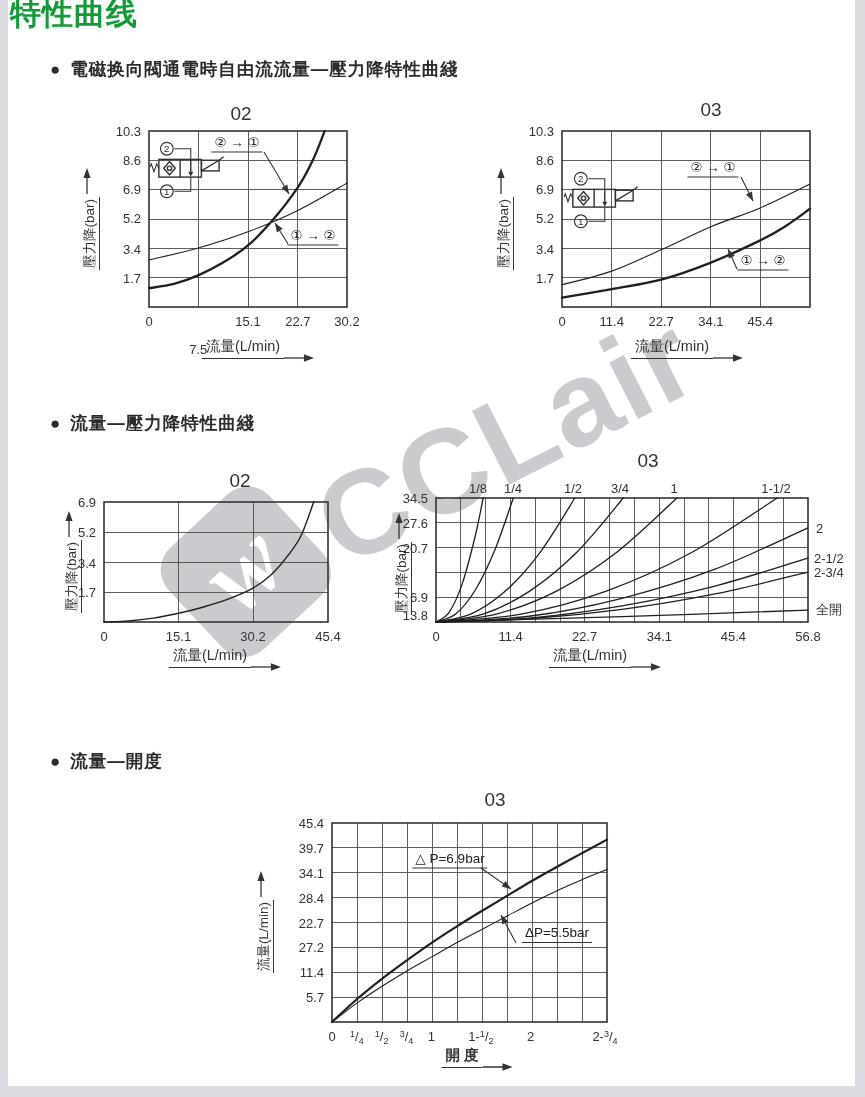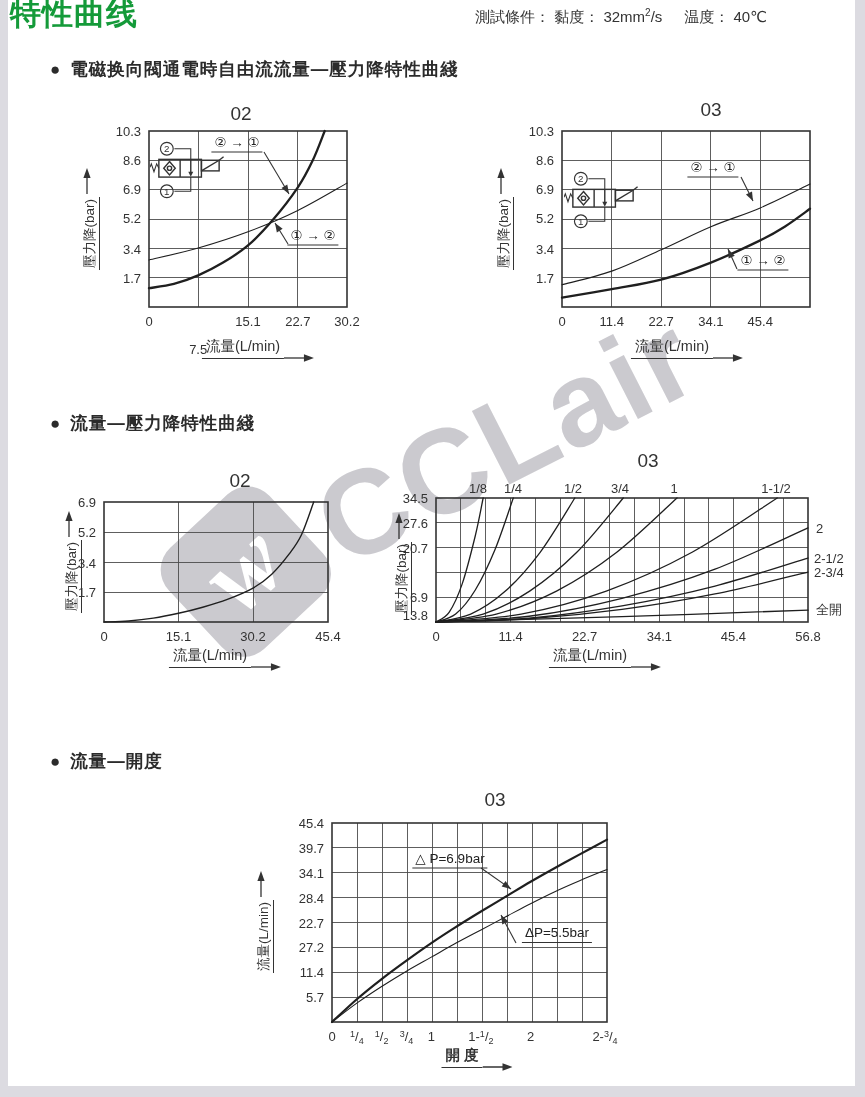--- a/index.html
+++ b/index.html
@@ -36,21 +36,20 @@
   #wm-text{font-size:120px;font-weight:bold;color:#c9c8cd;letter-spacing:2px;line-height:1;}
 </style>
 </head>
 <body>
 
 <div id="page">
   <div id="card"></div>
 
   <div id="main-title" style="color: rgb(20, 154, 57);">特性曲线</div>
 
-  <div id="conditions"><span>測試條件： 黏度： 32mm</span><sup>2</sup><span>/s</span><span style="display:inline-block;width:22px"></span><span>温度： 40℃</span></div>
 
   <div class="section" id="section-1" style="top: 57px;">
     <span class="bullet">●</span>
     <span class="stitle">電磁换向閥通電時自由流流量—壓力降特性曲綫</span>
   </div>
   <div class="section" id="section-2" style="top: 411px;">
     <span class="bullet">●</span>
     <span class="stitle">流量—壓力降特性曲綫</span>
   </div>
   <div class="section" id="section-3" style="top: 749px;">

